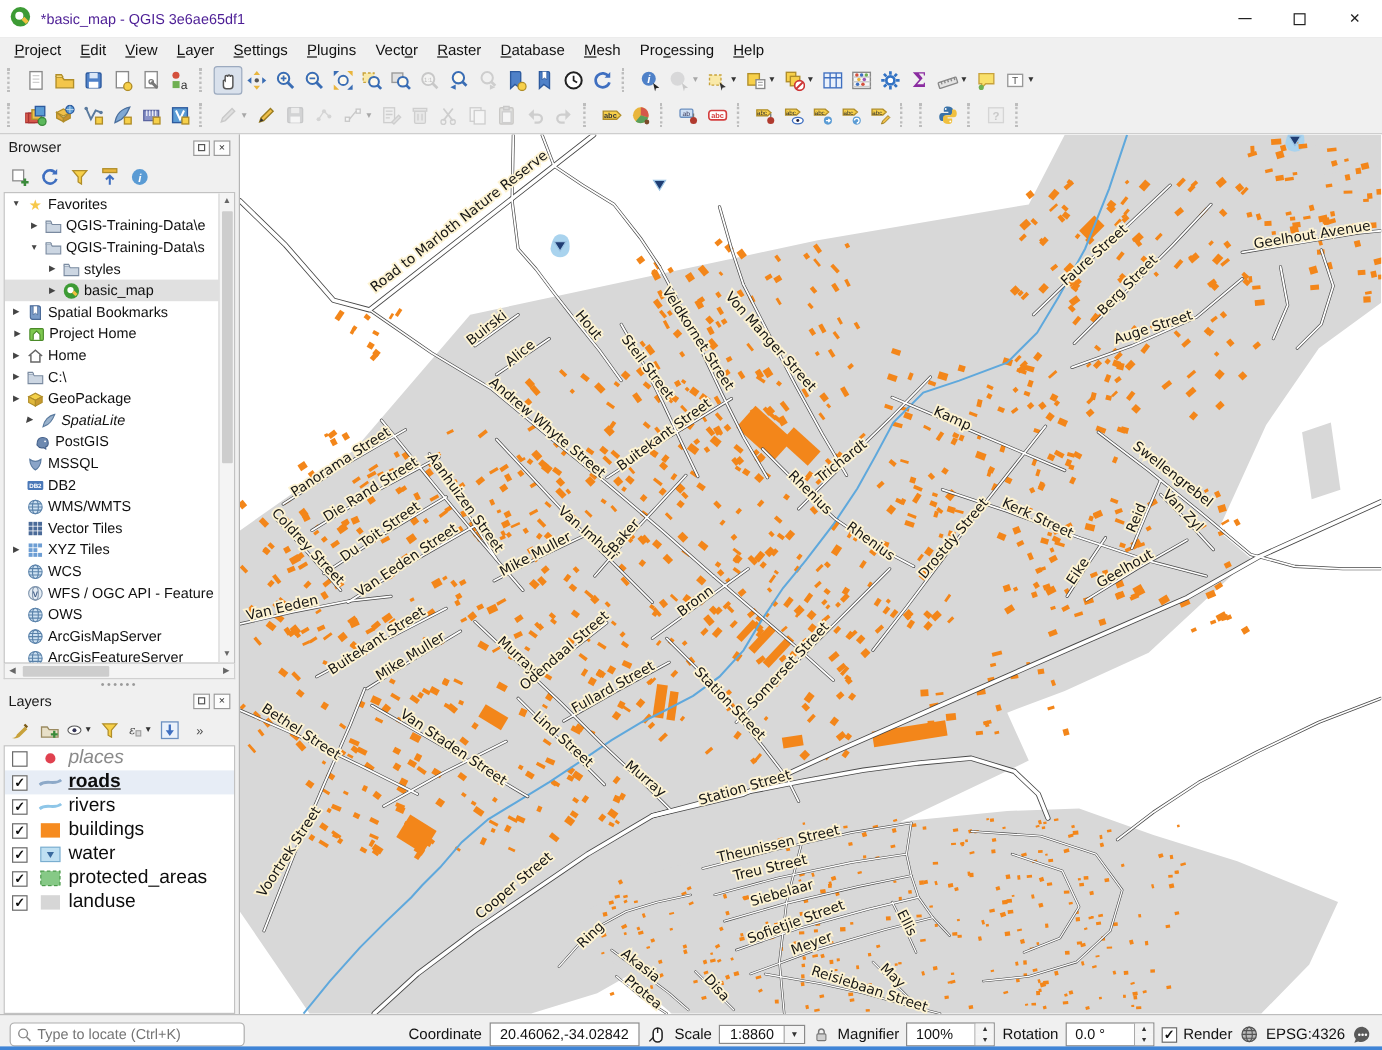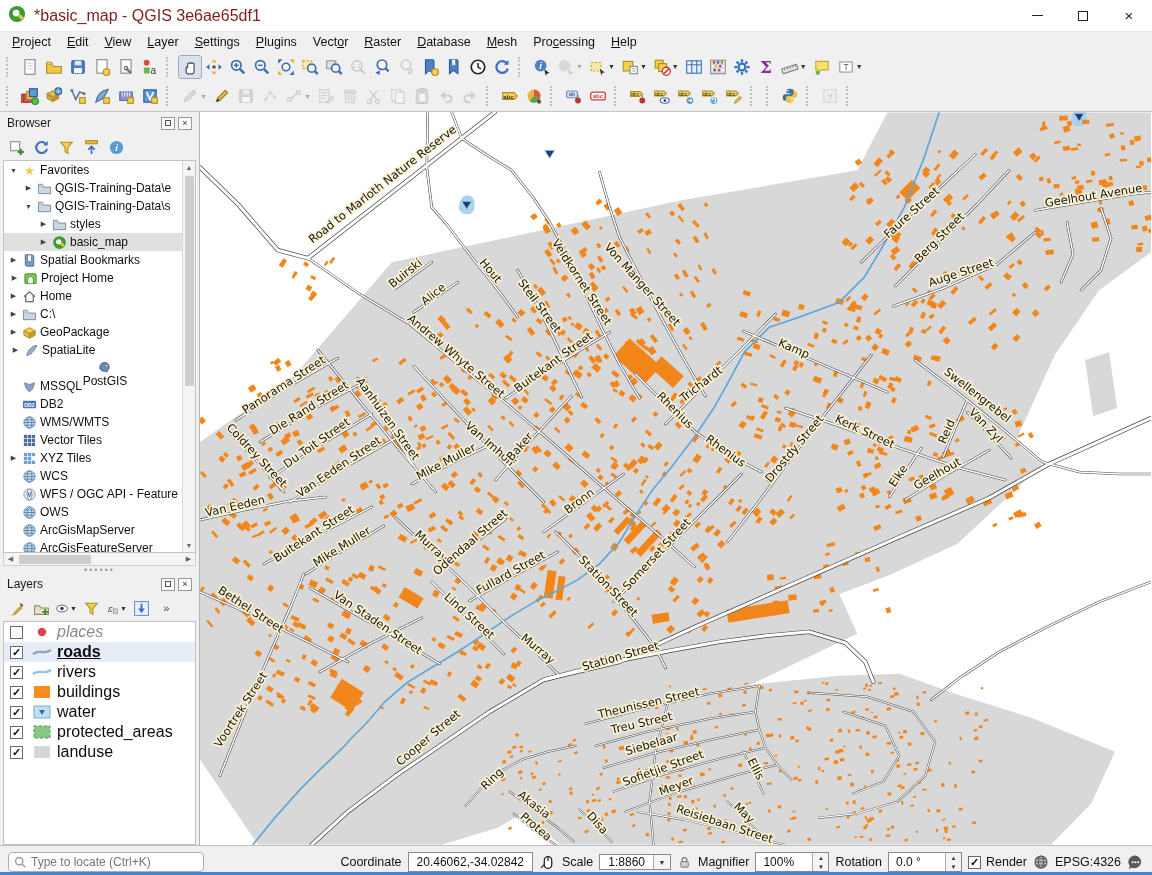--- a/index.html
+++ b/index.html
@@ -1,21 +1,21 @@
 <!DOCTYPE html>
 <html><head>
 <meta charset="utf-8">
 <style>
 *{box-sizing:border-box;margin:0;padding:0}
 html,body{width:1152px;height:875px;overflow:hidden}
 body{font-family:"Liberation Sans",sans-serif;font-size:12px;background:#f0f0f0;color:#111}
 #app{position:relative;width:1152px;height:875px;background:#f0f0f0}
 
 .titlebar{height:32px;background:#fff;display:flex;align-items:center;padding-left:8px;border-bottom:1px solid #e8e8e8}
-.titlebar .title{margin-left:8px;font-size:16px;color:#7f1d1d}
+.titlebar .title{margin-left:8px;font-size:12px;color:#4c1d95}
 .wbtns{margin-left:auto;display:flex;height:32px}
 .wbtn{width:46px;height:32px;display:flex;align-items:center;justify-content:center;color:#222}
 .wbtn .ming{width:11px;height:1px;background:#222}
 .wbtn .maxg{width:10px;height:10px;border:1px solid #222}
 .wbtn.close{font-size:15px}
 
 .menubar{height:20px;display:flex;align-items:center;background:#f0f0f0;padding-left:4px}
 .menu-item{padding:2px 8px;font-size:12.5px;color:#111}
 
 .toolbar{display:flex;align-items:center;height:29px;background:#f0f0f0;padding-left:2px}
@@ -700,30 +700,30 @@
             <span class="texp">▶</span>
             <span class="tico">
               <svg viewBox="0 0 16 16" width="15" height="15">
                 <path d="M2,6 l6,-3.2 6,3.2 -6,3.2z" fill="#f3d04a" stroke="#b08d28"></path>
                 <path d="M2,6 v5 l6,3.2 V9.2z" fill="#e0b83c" stroke="#b08d28"></path>
                 <path d="M14,6 v5 l-6,3.2 V9.2z" fill="#c89a30" stroke="#b08d28"></path>
               </svg>
             </span>
             <span class="tlabel">GeoPackage</span>
           </div>
-          <div class="trow" style="padding-left: 5px;">
+          <div class="trow" style="padding-left: 14px; font-style: italic;">
             <span class="texp">▶</span>
             <span class="tico">
               <svg viewBox="0 0 16 16" width="15" height="15">
                 <path d="M3,13.5 C4,8 8,3.5 13.5,2.5 C11.5,7.5 8.5,11.5 5,12.5z" fill="#9ab2cc" stroke="#5a7a9e"></path>
               </svg>
             </span>
             <span class="tlabel">SpatiaLite</span>
           </div>
-          <div class="trow" style="padding-left: 9px; flex-direction: column;">
+          <div class="trow" style="padding-left: 9px;">
             <span class="texp"></span>
             <span class="tico">
               <svg viewBox="0 0 16 16" width="15" height="15">
                 <path d="M3,10.5 C3,5.5 5,3.8 8,3.8 c3,0 5,2 5,5 0,2 -1,3.2 -2.2,3.2 l0,2 -2,-1.2 c-2,0.6 -4.3,0 -5.8,-2.3z" fill="#6d89b0" stroke="#44608a"></path>
                 <circle cx="10.2" cy="7.2" r="0.8" fill="#fff"></circle>
               </svg>
             </span>
             <span class="tlabel">PostGIS</span>
           </div>
           <div class="trow" style="padding-left: 3px;">

